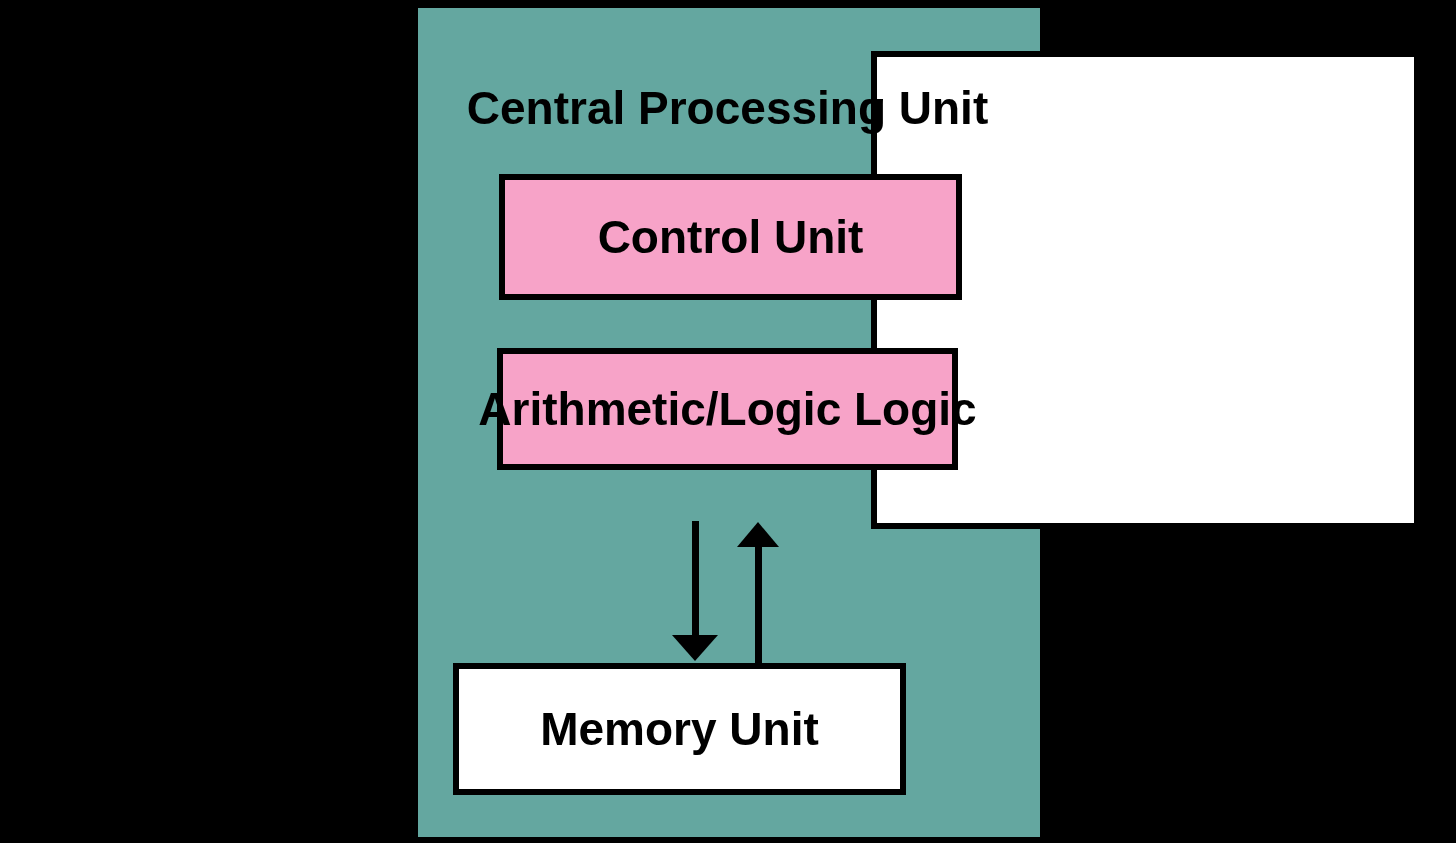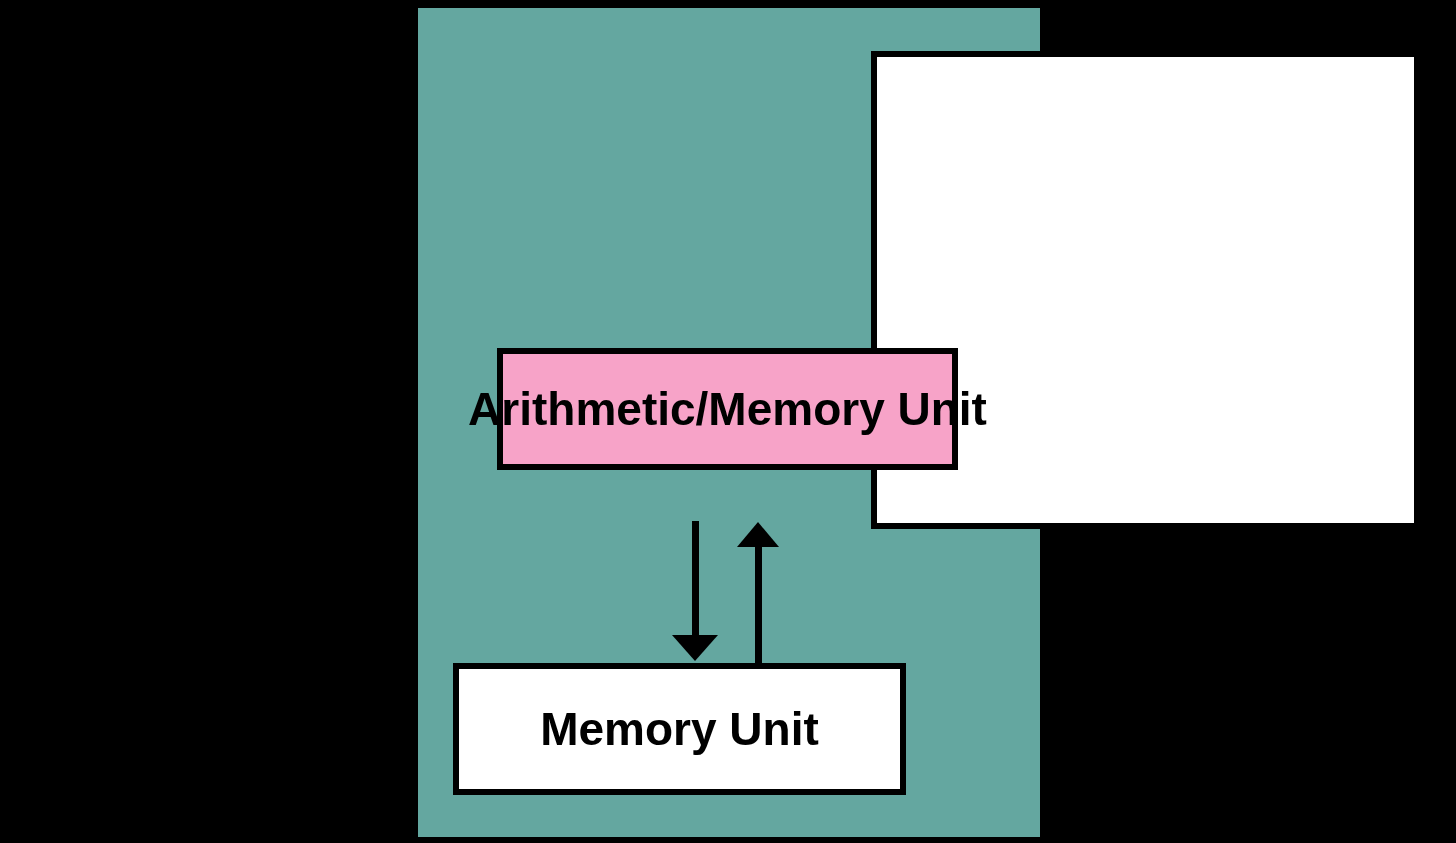--- a/index.html
+++ b/index.html
@@ -114,24 +114,28 @@
     border-bottom: 25px solid var(--border, #000);
   }
 </style>
 </head>
 <body>
 
 <div class="stage">
   <div class="panel">
 
     <div class="node cpu-box"></div>
+    <div class="cpu-title" style="position:absolute; left:35px; top:77px; width:549px;">Central Processing Unit</div>
 
+    <div class="node control-unit" style="left:81px; top:166px;">
+      <span class="node-label">Control Unit</span>
+    </div>
 
     <div class="node alu" style="left:79px; top:340px;">
-      <span class="node-label">Arithmetic/Memory Unit</span>
+      <span class="node-label">Arithmetic/Logic Logic</span>
     </div>
 
     <div class="node memory-unit" style="left:35px; top:655px;">
       <span class="node-label">Memory Unit</span>
     </div>
 
     <div>
       <div class="arrow-shaft shaft-down" style="left:274px; top:513px;"></div>
       <div class="arrowhead head-down" style="left:254px; top:627px;"></div>
     </div>

